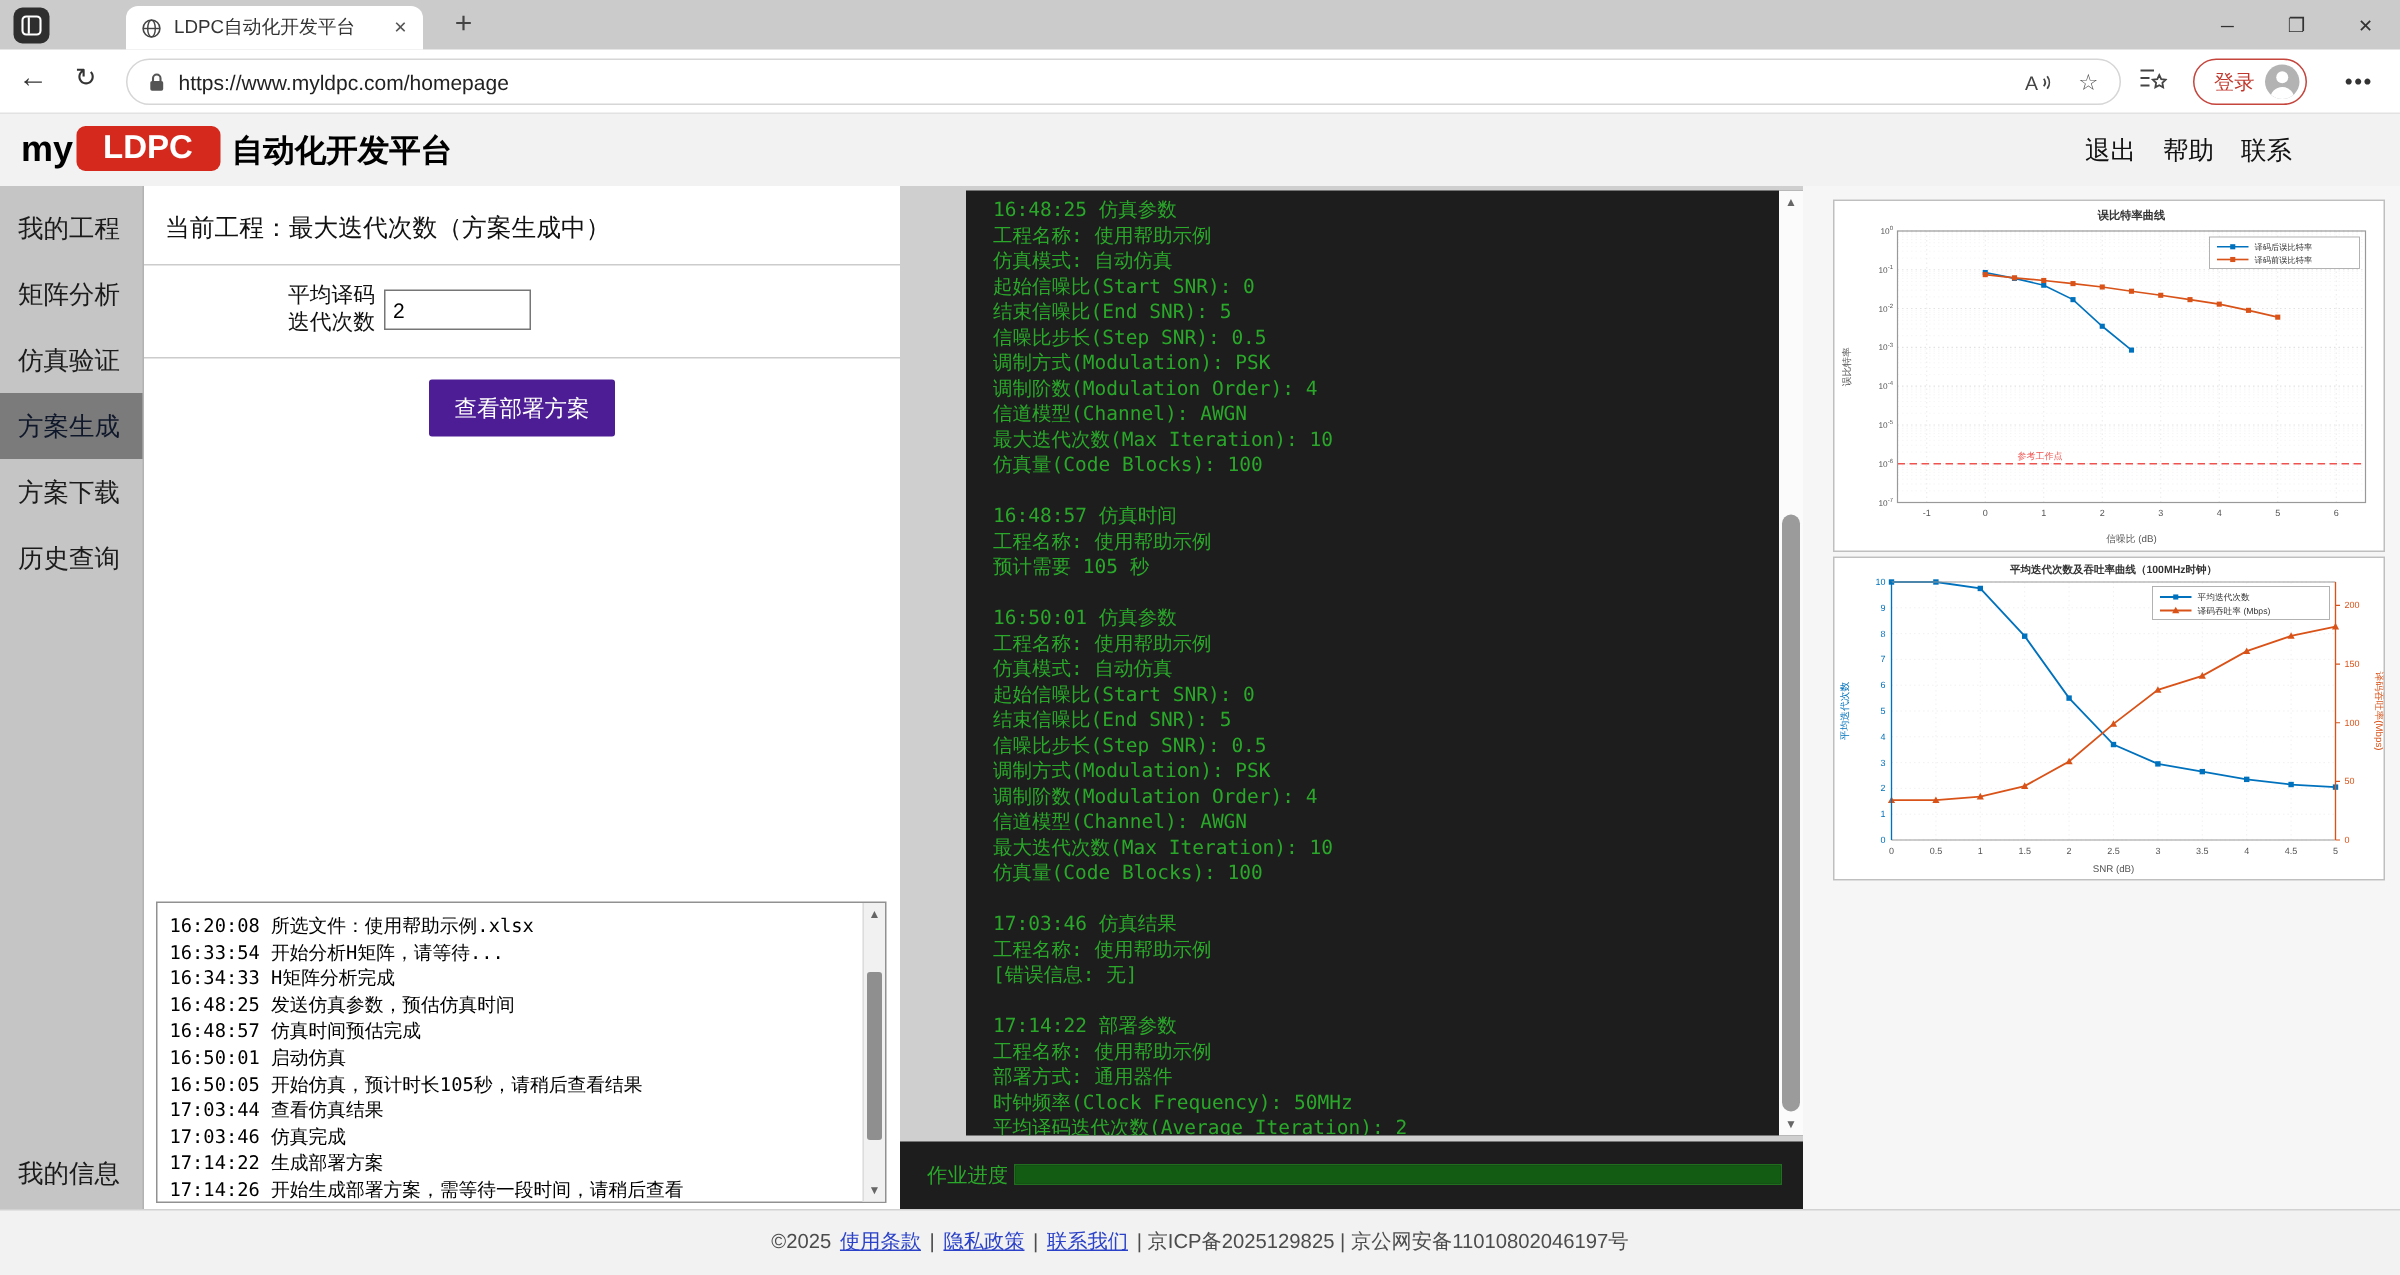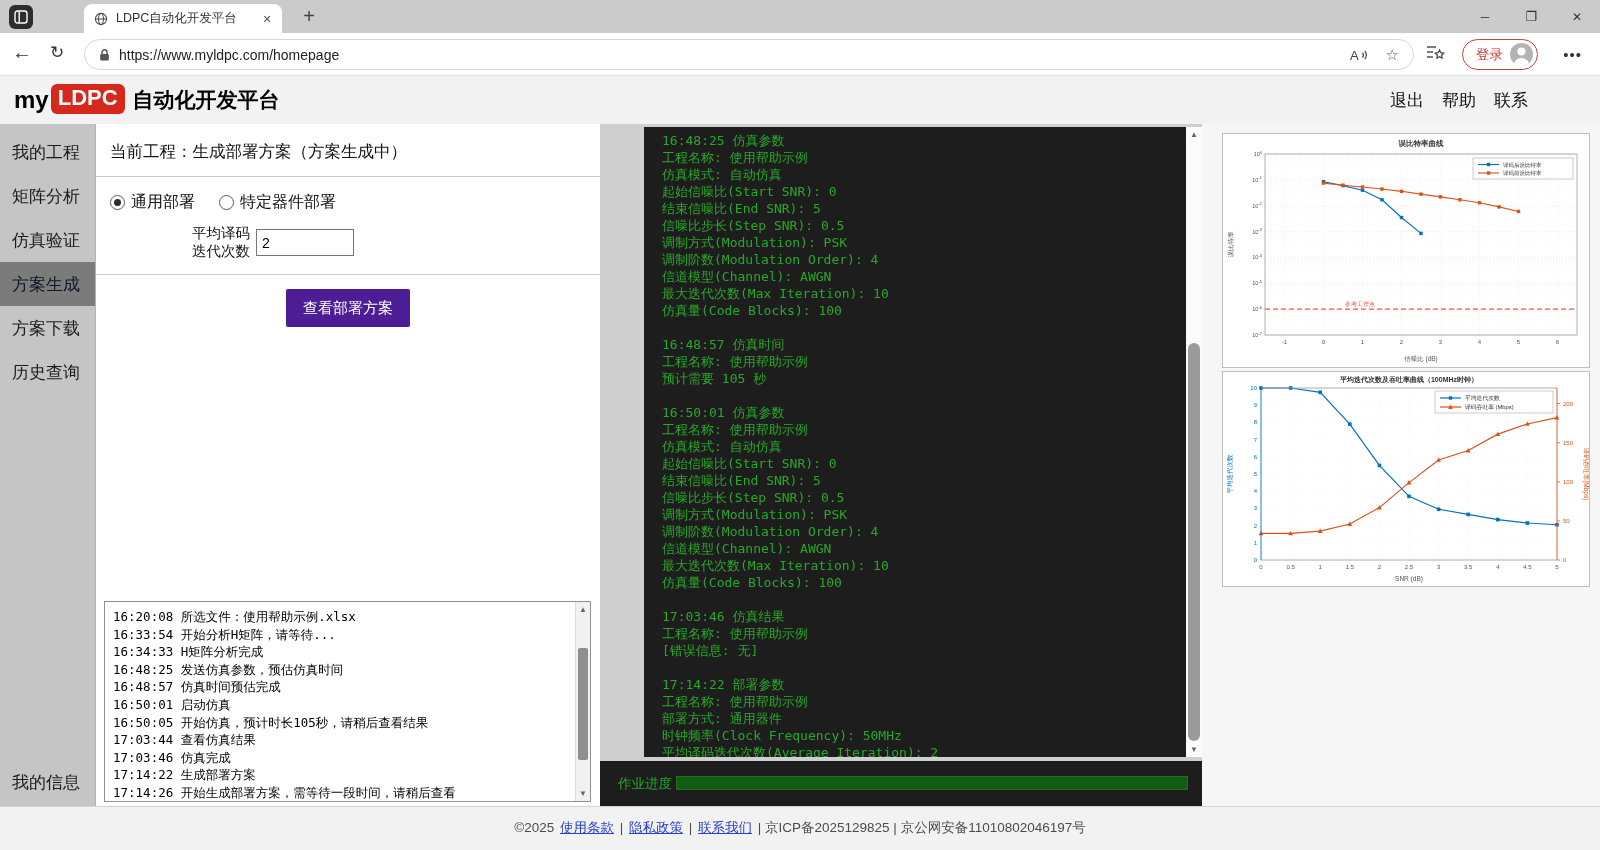--- a/index.html
+++ b/index.html
@@ -25,21 +25,21 @@
   .star-ico { font-size:15px; color:#555; }
   .fav-hub { position:absolute; right:155px; top:11px; }
   .login { position:absolute; right:62px; top:6px; height:31px; border:1.5px solid #c5443c; border-radius:17px; display:flex; align-items:center; gap:7px; padding:0 4px 0 13px; color:#c0382d; font-size:13.5px; }
   .avatar { width:23px; height:23px; border-radius:50%; background:#b3b3b3; display:flex; align-items:flex-end; justify-content:center; overflow:hidden; }
   .more-dots { position:absolute; right:18px; top:13px; font-size:15px; color:#333; letter-spacing:1px; }
 
   
   .appheader { position:absolute; left:0; top:76px; width:1600px; height:48px; background:#f2f2f2; }
   .logo { position:absolute; left:14px; top:8px; display:flex; align-items:flex-end; font-weight:bold; }
   .logo-my { font-size:24px; color:#000; }
-  .logo-badge { background:#d5291d; color:#fff; font-size:22px; line-height:26px; padding:1px 7px 3px; border-radius:6px; margin-left:2px; }
+  .logo-badge { background:#d5291d; color:#fff; font-size:22px; line-height:26px; padding:1px 18px 3px; border-radius:6px; margin-left:2px; }
   .logo-title { font-size:21px; color:#000; margin-left:8px; }
   .appnav { position:absolute; right:72px; top:13px; display:flex; gap:18px; font-size:17px; color:#111; font-weight:500; }
   .appnav span { cursor:default; }
 
   
   .sidebar { position:absolute; left:0; top:124px; width:96px; height:682px; background:#c5c5c5; border-right:1px solid #b2b2b2; }
   .side-items { padding-top:6px; }
   .side-item { height:44px; display:flex; align-items:center; padding-left:12px; font-size:17px; color:#1b1b1b; }
   .side-item.active { background:#7b7b7b; color:#0f172a; }
   .side-bottom { position:absolute; left:0; bottom:4px; width:113px; height:40px; display:flex; align-items:center; padding-left:12px; font-size:17px; color:#1b1b1b; }
@@ -171,34 +171,22 @@
       <div class="side-item">矩阵分析</div>
       <div class="side-item">仿真验证</div>
       <div class="side-item active">方案生成</div>
       <div class="side-item">方案下载</div>
       <div class="side-item">历史查询</div>
     </div>
   <div class="side-bottom">我的信息</div>
 </div>
 
 <div class="mainpanel">
-  <div class="mp-title">当前工程：生成部署方案（方案生成中）</div>
+  <div class="mp-title">当前工程：最大迭代次数（方案生成中）</div>
   <div class="mp-divider"></div>
-  <div class="radio-row">
-    <span class="radio-item">
-      <span class="radio-outer">
-          <span class="radio-dot"></span>
-        </span>
-      <span>通用部署</span>
-    </span>
-    <span class="radio-item">
-      <span class="radio-outer"></span>
-      <span>特定器件部署</span>
-    </span>
-  </div>
   <div class="iter-row">
     <span class="iter-label">
       <span>平均译码</span><br>
       <span>迭代次数</span>
     </span>
     <input class="iter-input" type="text" value="2" style="">
   </div>
   <div class="mp-divider"></div>
   <button class="btn-view">查看部署方案</button>
 </div>

